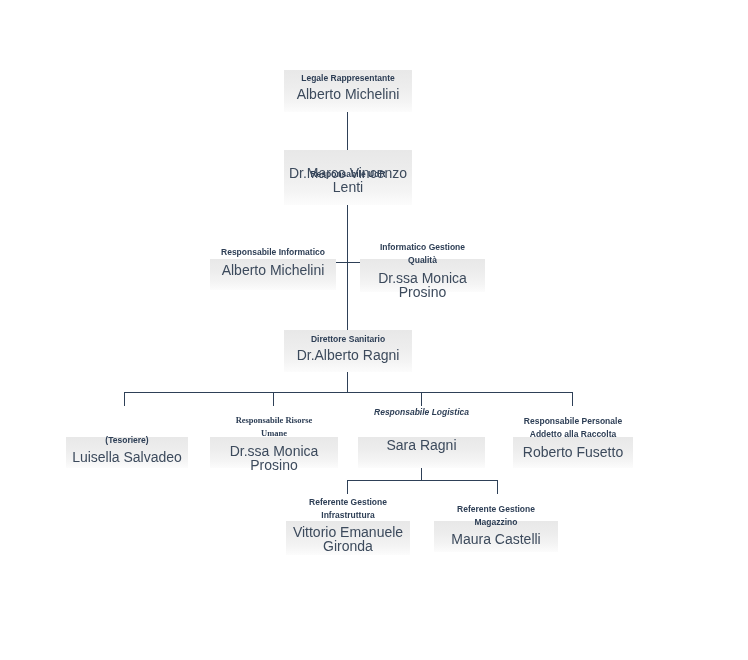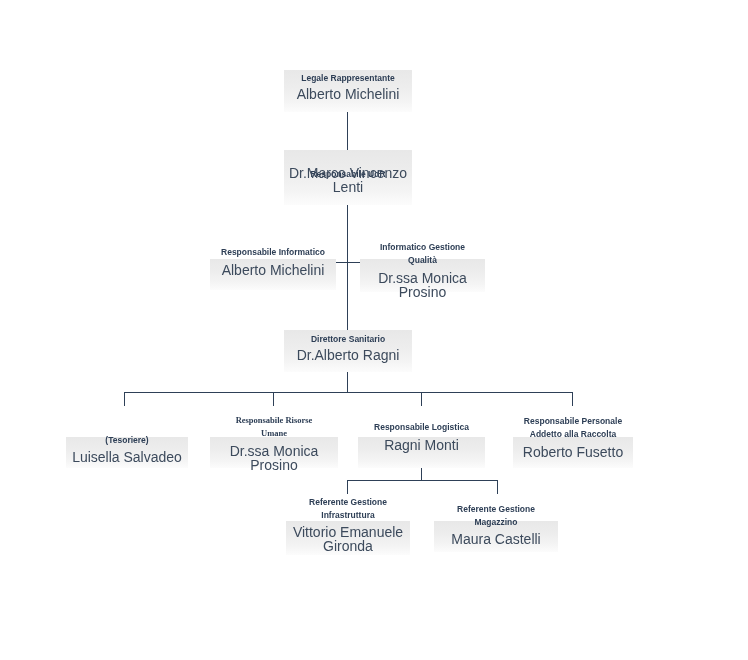--- a/index.html
+++ b/index.html
@@ -101,22 +101,22 @@
   <div class="panel" style="left:66px; top:437px; width:122px; height:31px;"></div>
   <div class="title-band" style="left:62px; top:434px; width:130px;">(Tesoriere)</div>
   <div class="panel-name" style="left:66px; top:450px; width:122px;">Luisella Salvadeo</div>
 
   <div class="panel" style="left:210px; top:437px; width:128px; height:31px;"></div>
   <div class="title-band" style="left:208px; top:414px; width:132px;font-family:Liberation Serif, serif;">Responsabile Risorse
 Umane</div>
   <div class="panel-name" style="left:210px; top:444px; width:128px;">Dr.ssa Monica Prosino</div>
 
   <div class="panel" style="left:358px; top:437px; width:127px; height:31px;"></div>
-  <div class="title-band" style="left:358px; top:421px; width:127px;">Responsabile Logistica</div>
-  <div class="panel-name" style="left:358px; top:438px; width:127px;">Ragni Monti</div>
+  <div class="title-band" style="left:358px; top:406px; width:127px;font-style:italic;">Responsabile Logistica</div>
+  <div class="panel-name" style="left:358px; top:438px; width:127px;">Sara Ragni</div>
 
   <div class="panel" style="left:513px; top:437px; width:120px; height:31px;"></div>
   <div class="title-band" style="left:508px; top:415px; width:130px;">Responsabile Personale
 Addetto alla Raccolta</div>
   <div class="panel-name" style="left:513px; top:445px; width:120px;">Roberto Fusetto</div>
 
   <div class="conn conn-v" style="left:421px; top:468px; height:12px;"></div>
   <div class="conn conn-h" style="left:347px; top:480px; width:150px;"></div>
   <div class="conn conn-v" style="left:347px; top:480px; height:14px;"></div>
   <div class="conn conn-v" style="left:497px; top:480px; height:14px;"></div>

